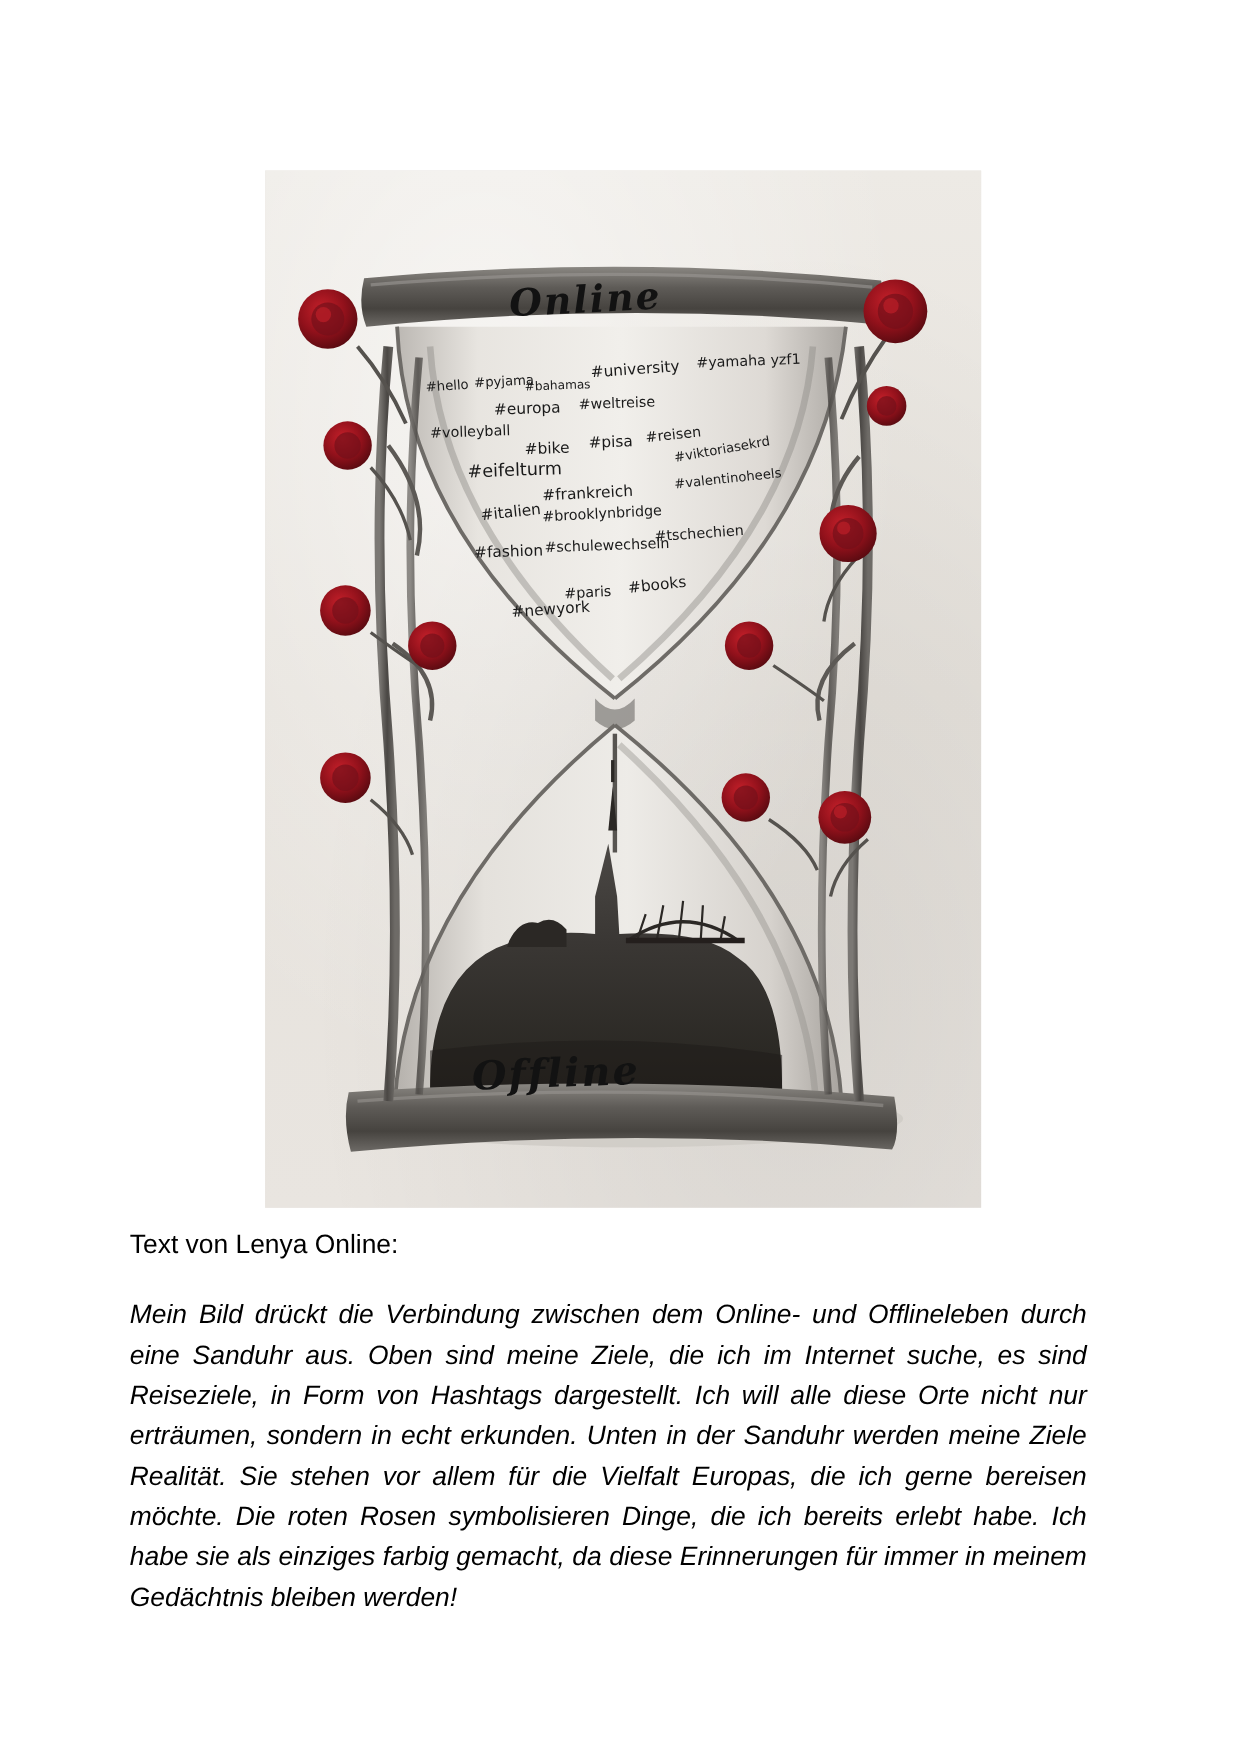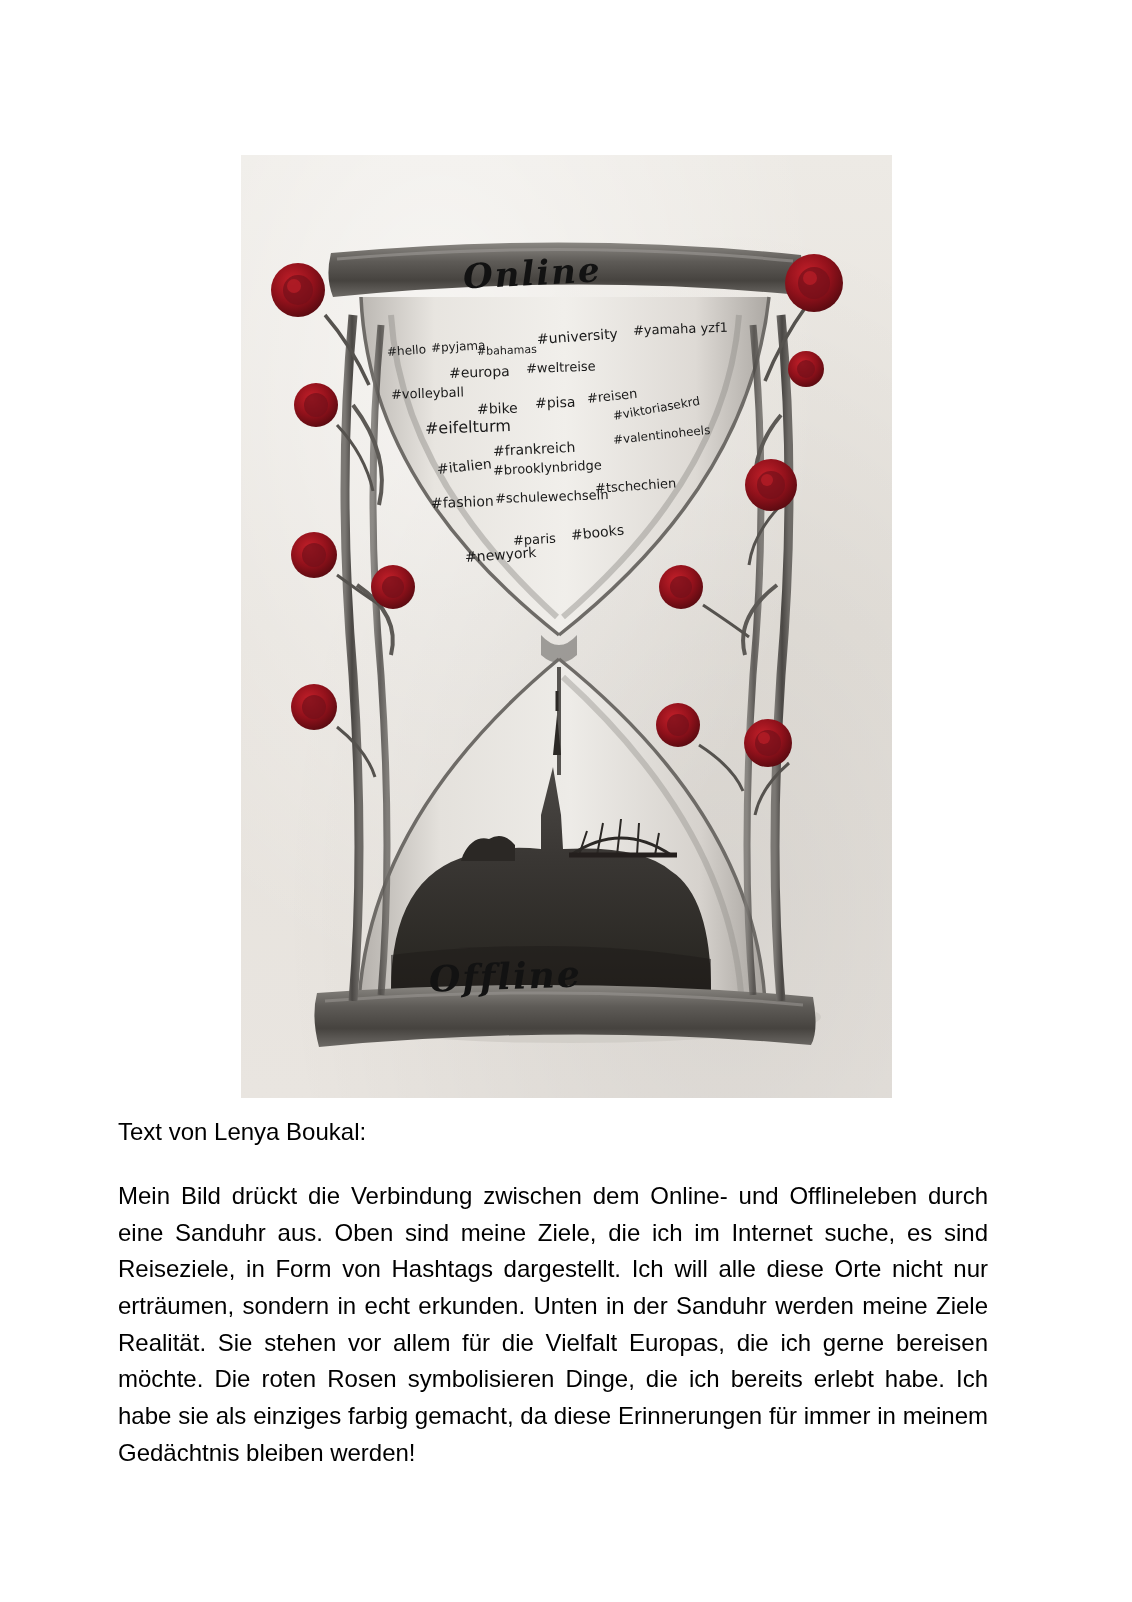--- a/index.html
+++ b/index.html
@@ -85,20 +85,21 @@
   .byline {
     font-size: 24px;
     line-height: 1.45;
     margin: 0 0 28px 0;
   }
   .body-par {
     font-size: 24px;
     line-height: 1.53;
     margin: 0;
     text-align: justify;
+    font-style: italic;
   }
 </style>
 </head>
 <body>
 
 <div class="page">
 
   <div class="artwork">
     <div class="paper-grain"></div>
 
@@ -277,17 +278,17 @@
         <div class="tag" style="left: 190px; top: 340px; font-size: 14px; transform: rotate(-2deg);">#fashion</div>
         <div class="tag" style="left: 254px; top: 336px; font-size: 13px; transform: rotate(-2deg);">#schulewechseln</div>
         <div class="tag" style="left: 354px; top: 326px; font-size: 13px; transform: rotate(-4deg);">#tschechien</div>
         <div class="tag" style="left: 272px; top: 378px; font-size: 13px; transform: rotate(-3deg);">#paris</div>
         <div class="tag" style="left: 330px; top: 372px; font-size: 14px; transform: rotate(-6deg);">#books</div>
         <div class="tag" style="left: 224px; top: 394px; font-size: 14px; transform: rotate(-4deg);">#newyork</div>
       </div>
   </div>
 
   <div class="text-block">
-    <p class="byline">Text von Lenya Boukal:</p>
+    <p class="byline">Text von Lenya Online:</p>
     <p class="body-par">Mein Bild drückt die Verbindung zwischen dem Online- und Offlineleben durch eine Sanduhr aus. Oben sind meine Ziele, die ich im Internet suche, es sind Reiseziele, in Form von Hashtags dargestellt. Ich will alle diese Orte nicht nur erträumen, sondern in echt erkunden. Unten in der Sanduhr werden meine Ziele Realität. Sie stehen vor allem für die Vielfalt Europas, die ich gerne bereisen möchte. Die roten Rosen symbolisieren Dinge, die ich bereits erlebt habe. Ich habe sie als einziges farbig gemacht, da diese Erinnerungen für immer in meinem Gedächtnis bleiben werden!</p>
   </div>
 
 </div>
 
 </body></html>

